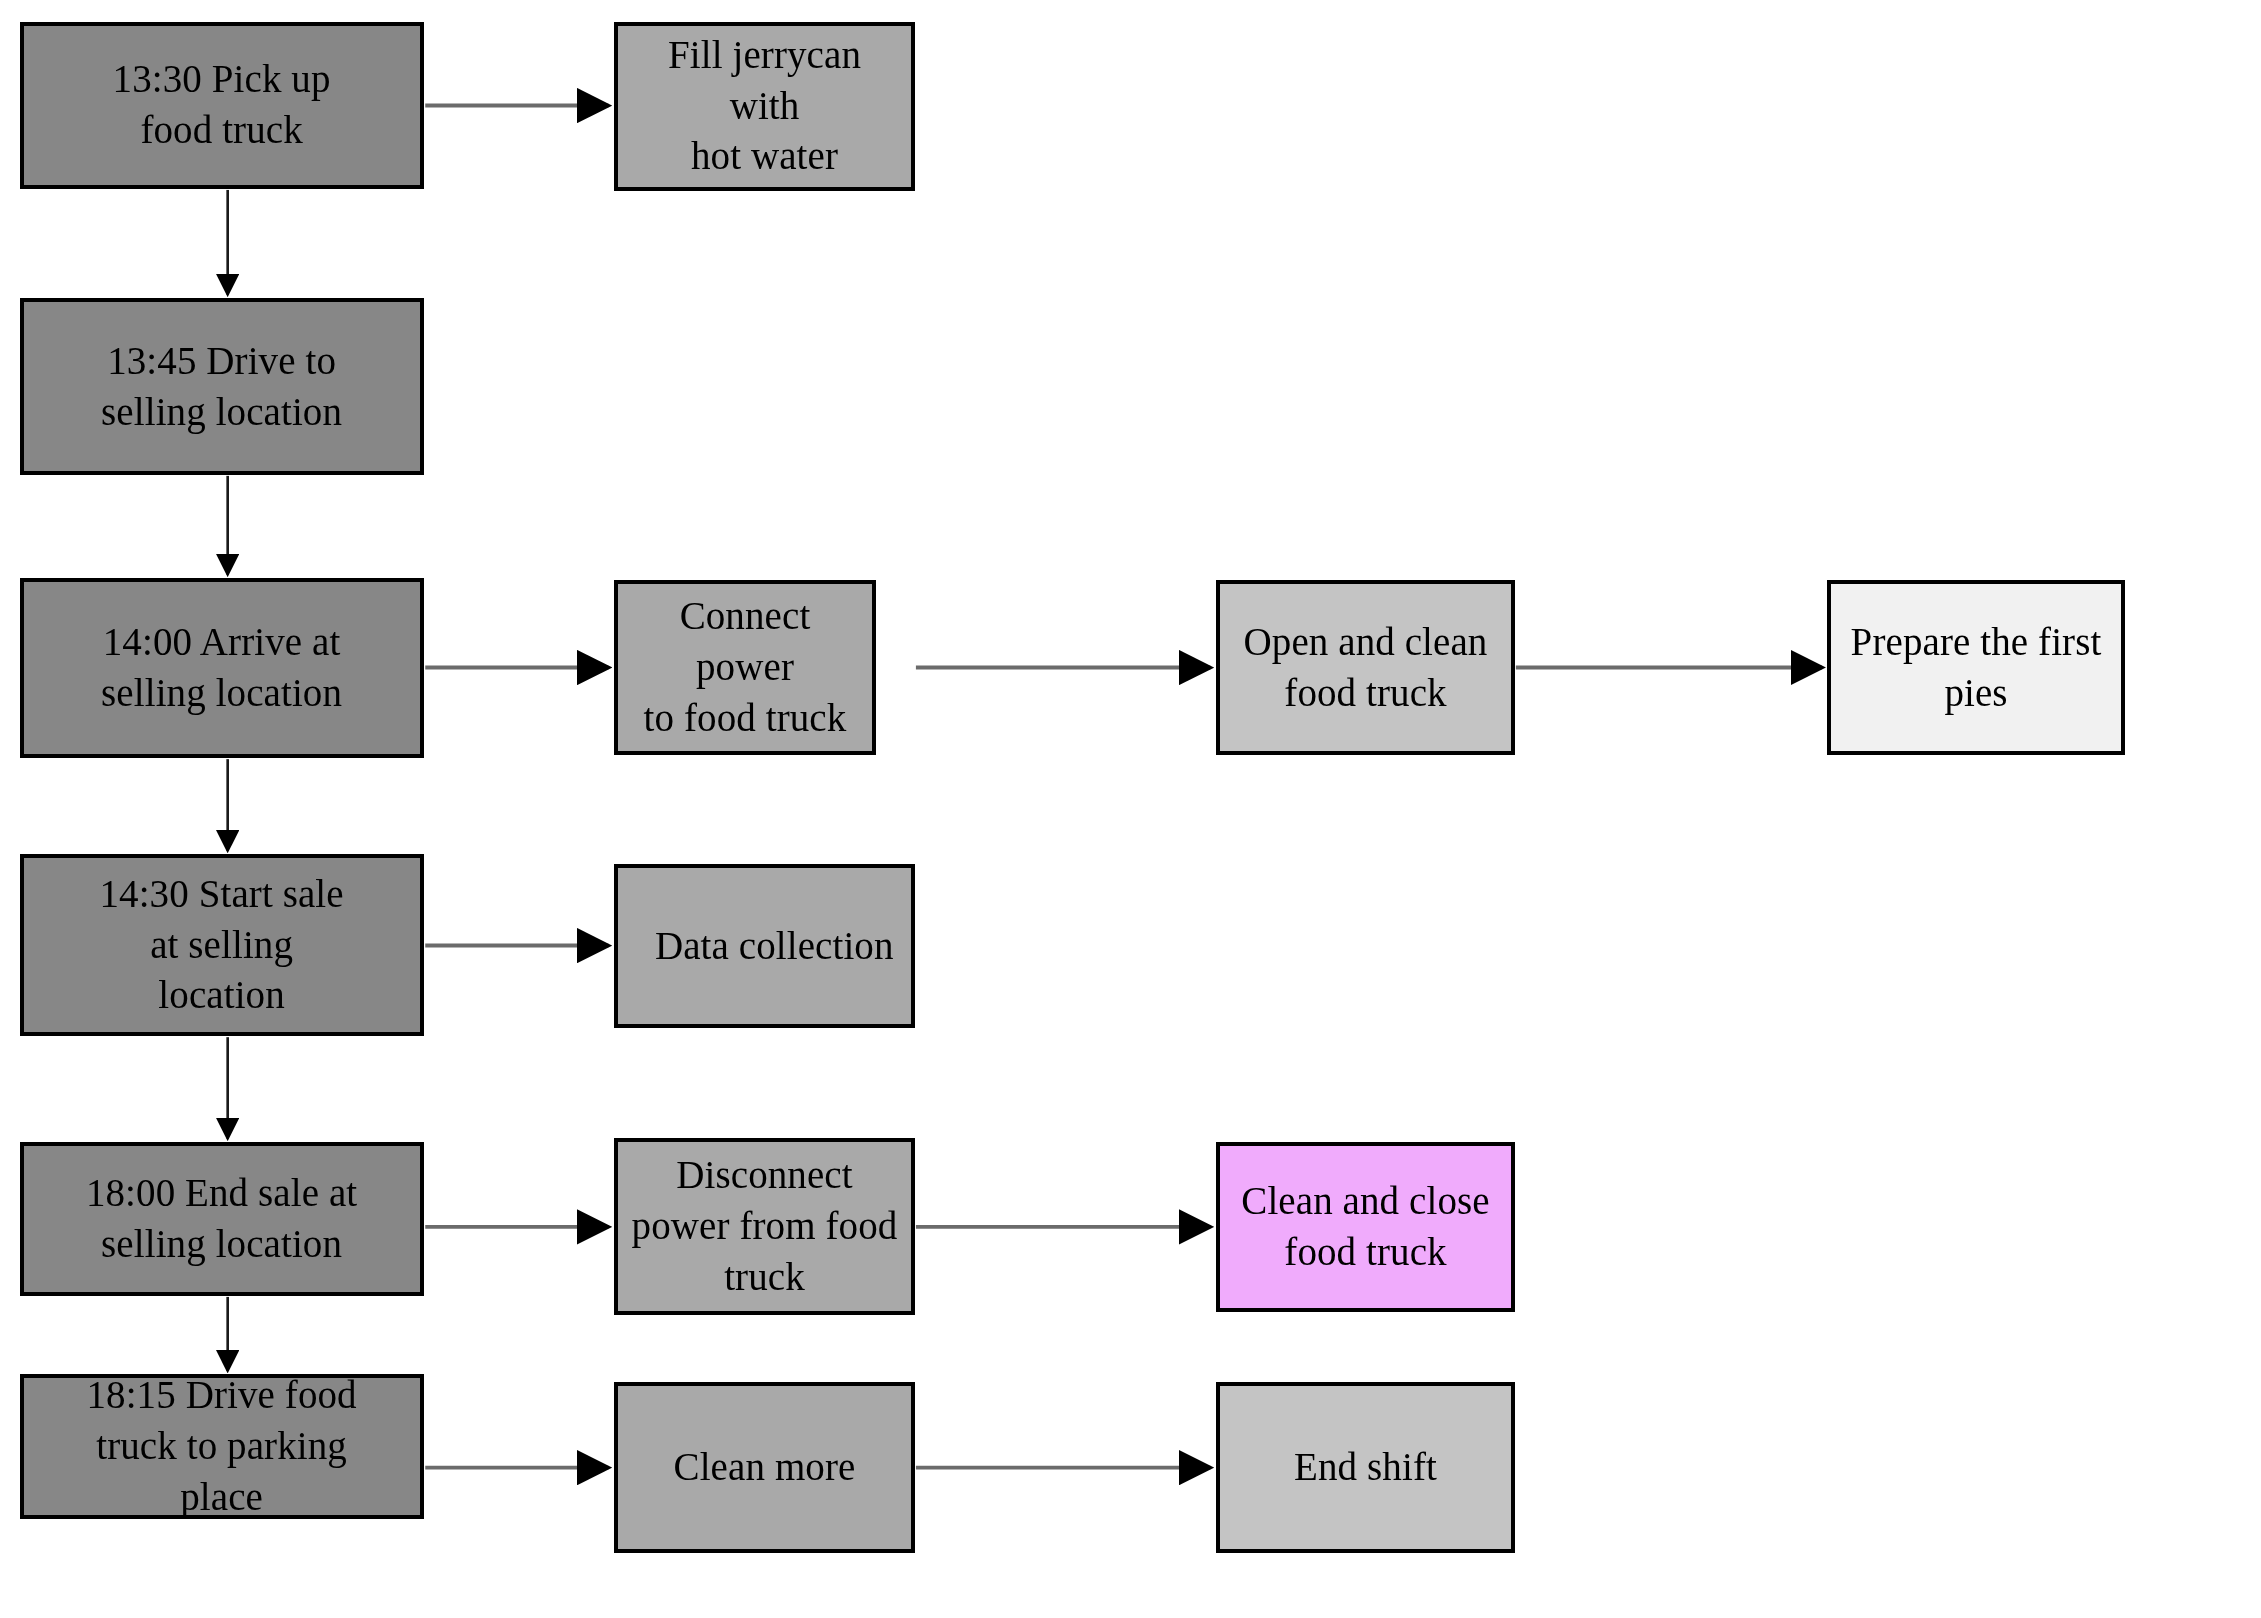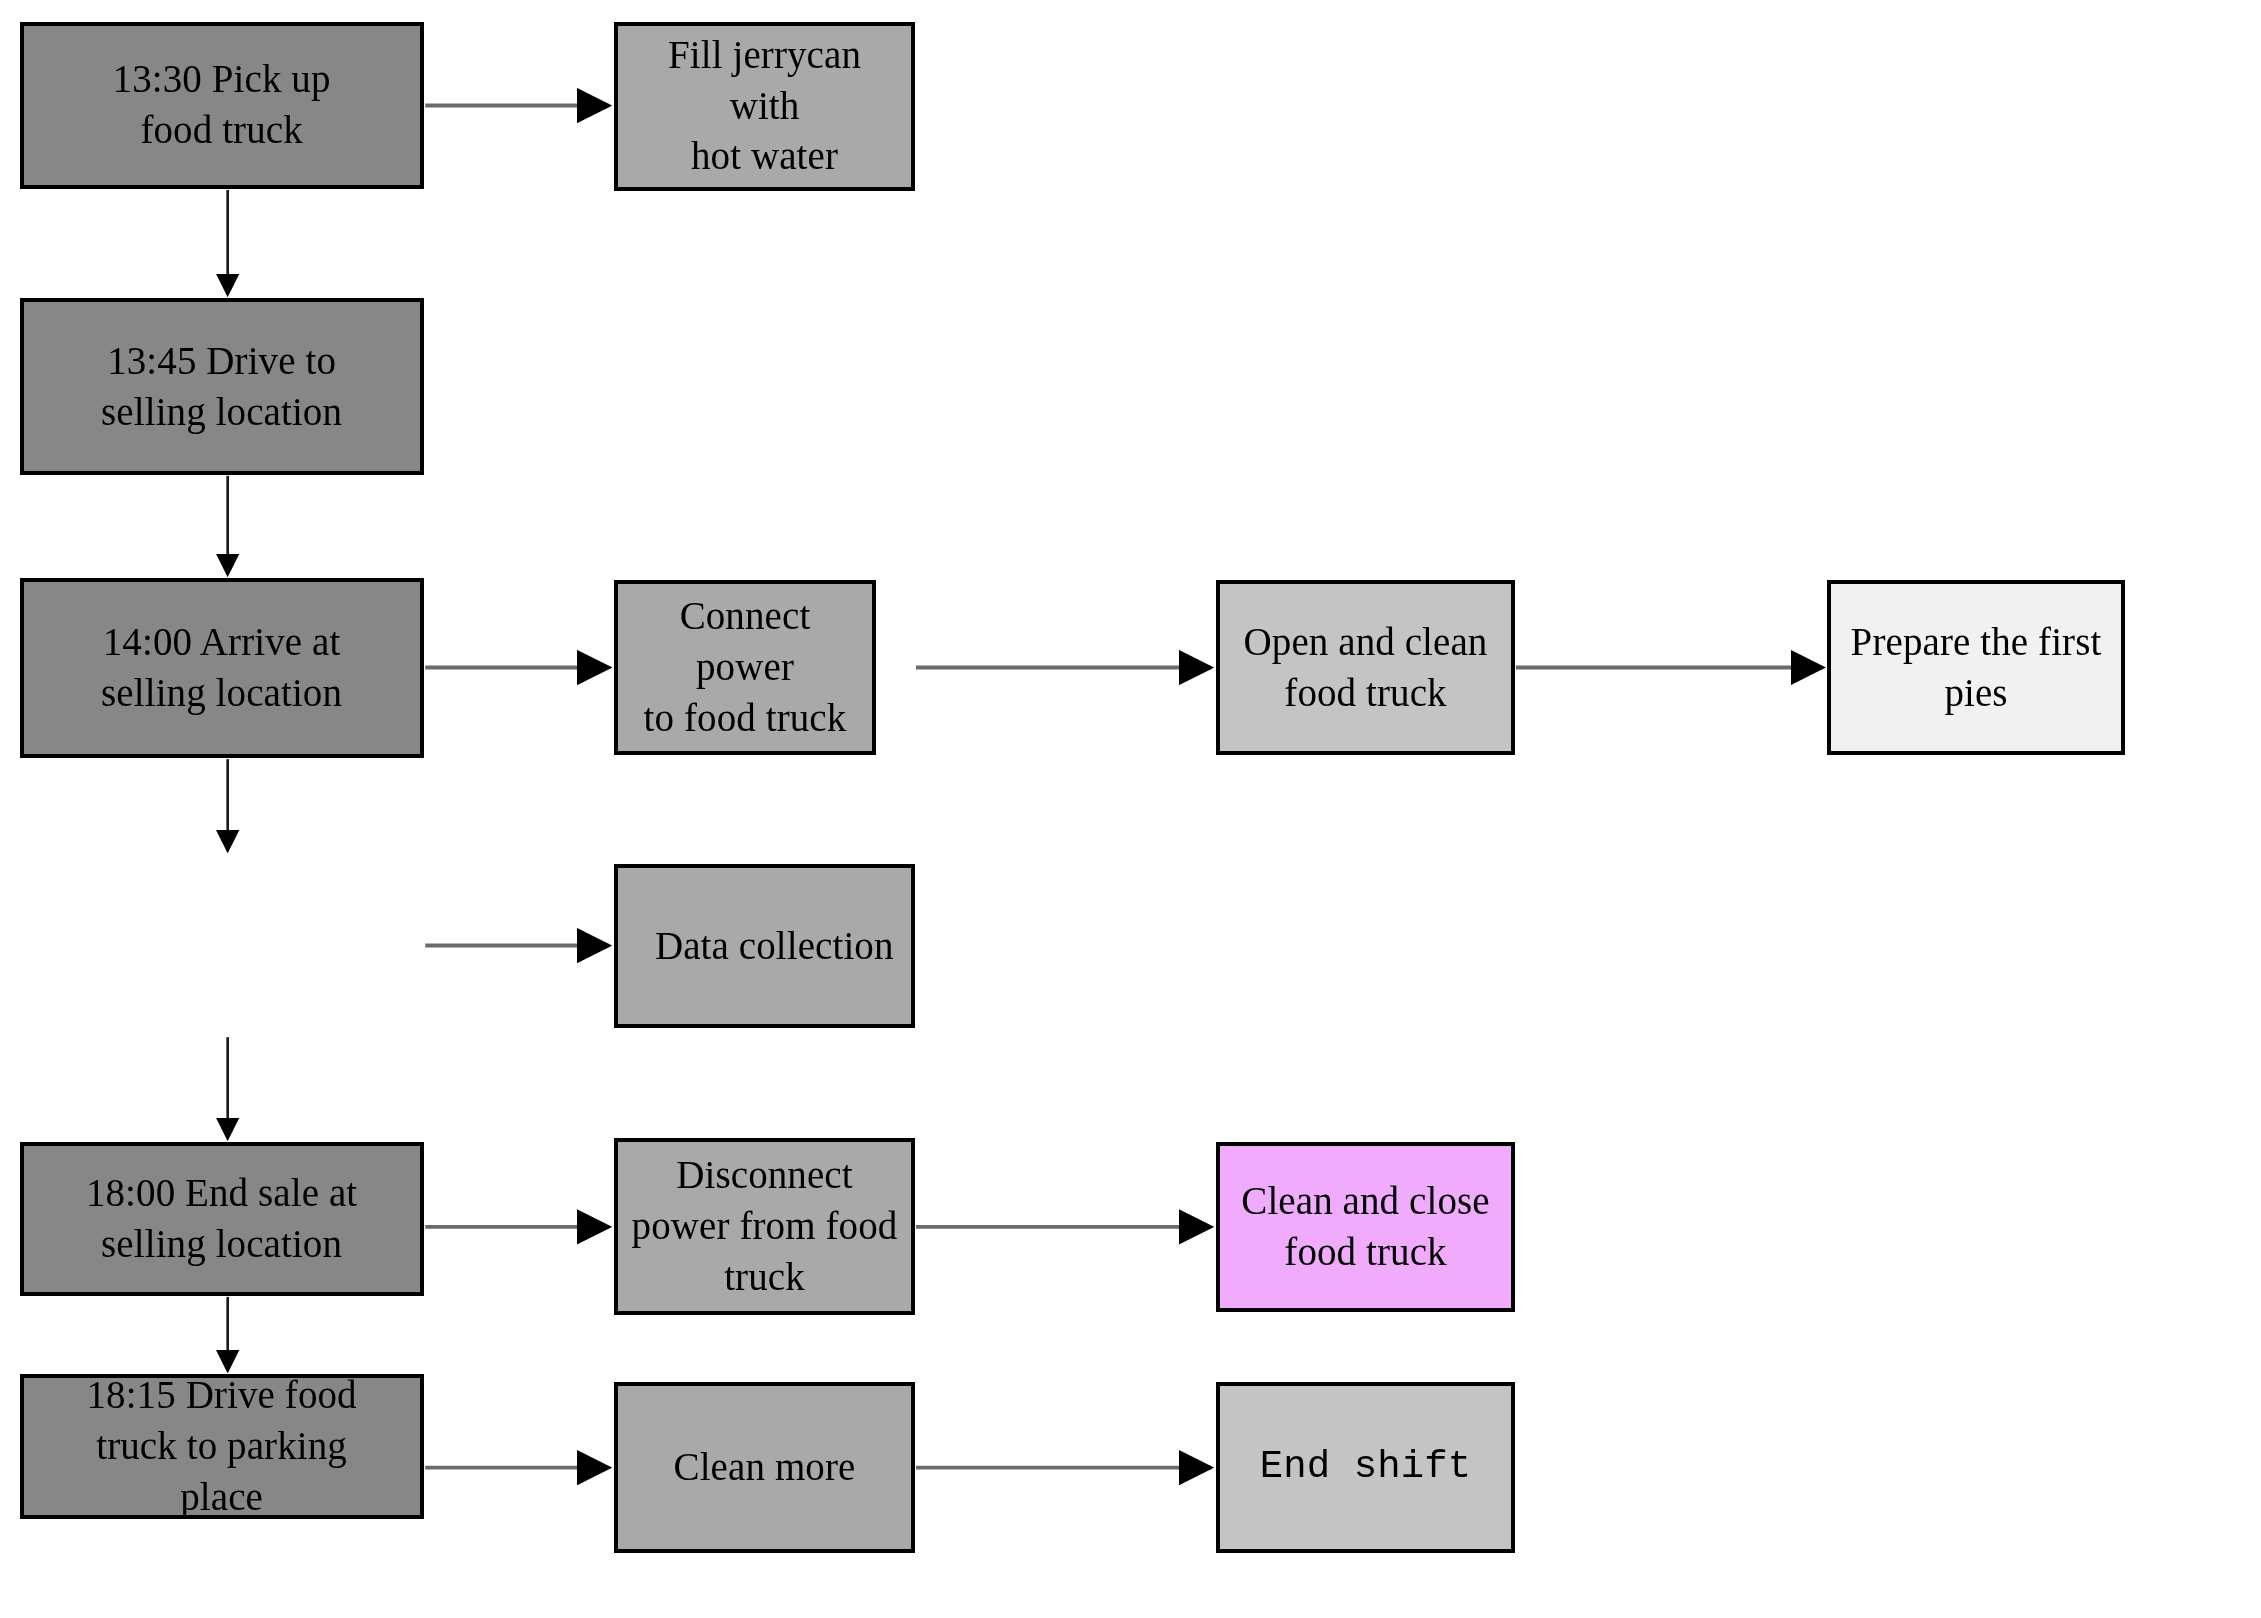--- a/index.html
+++ b/index.html
@@ -94,28 +94,31 @@
   <div class="node shade-1" style="left: 19.6px; top: 298px; width: 404px; height: 177px; background: rgb(135, 135, 135);">13:45 Drive to
 selling location</div>
   <div class="node shade-1" style="left: 19.6px; top: 578px; width: 404px; height: 180px; background: rgb(135, 135, 135);">14:00 Arrive at
 selling location</div>
   <div class="node shade-2" style="left: 614px; top: 580px; width: 262px; height: 175px; background: rgb(169, 169, 169);">Connect power
 to food truck</div>
   <div class="node shade-3" style="left: 1216px; top: 580px; width: 299px; height: 175px; background: rgb(196, 196, 196);">Open and clean
 food truck</div>
   <div class="node shade-4" style="left: 1827px; top: 580px; width: 298px; height: 175px; background: rgb(241, 241, 241);">Prepare the first
 pies</div>
+  <div class="node shade-1" style="left: 19.6px; top: 854px; width: 404px; height: 182px; background: rgb(135, 135, 135);">14:30 Start sale
+at selling
+location</div>
   <div class="node shade-2" style="left: 614px; top: 864px; width: 301px; height: 164px; background: rgb(169, 169, 169); padding-left: 30px;">Data collection</div>
   <div class="node shade-1" style="left: 19.6px; top: 1142px; width: 404px; height: 154px; background: rgb(135, 135, 135);">18:00 End sale at
 selling location</div>
   <div class="node shade-2" style="left: 614px; top: 1138px; width: 301px; height: 177px; background: rgb(169, 169, 169);">Disconnect
 power from food
 truck</div>
   <div class="node shade-3" style="left: 1216px; top: 1142px; width: 299px; height: 170px; background: #f0abfc;">Clean and close
 food truck</div>
   <div class="node shade-1" style="left: 19.6px; top: 1374px; width: 404px; height: 145px; background: rgb(135, 135, 135);">18:15 Drive food
 truck to parking
 place</div>
   <div class="node shade-2" style="left: 614px; top: 1382px; width: 301px; height: 171px; background: rgb(169, 169, 169);">Clean more</div>
-  <div class="node shade-3" style="left: 1216px; top: 1382px; width: 299px; height: 171px; background: rgb(196, 196, 196); font-family: Liberation Mono, monospace;">End shift</div>
+  <div class="node shade-3" style="left: 1216px; top: 1382px; width: 299px; height: 171px; background: rgb(196, 196, 196);">End shift</div>
 
 </div>
 
 
 </body></html>

